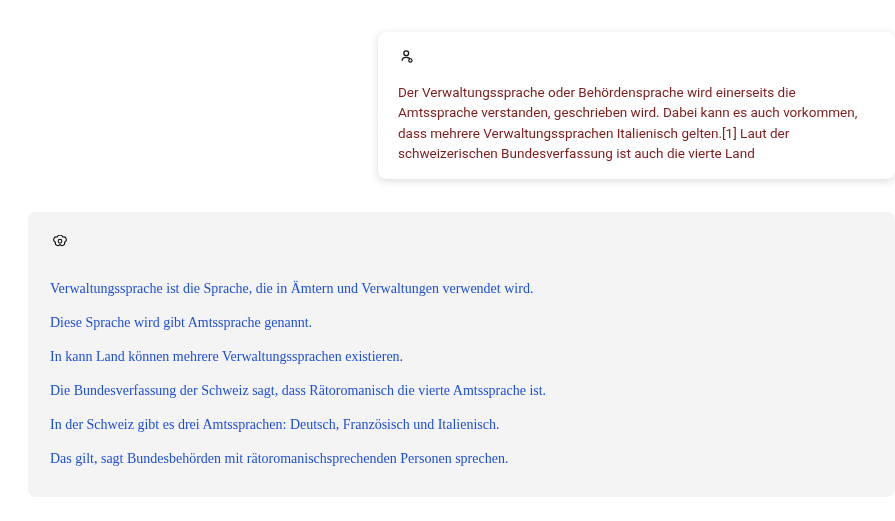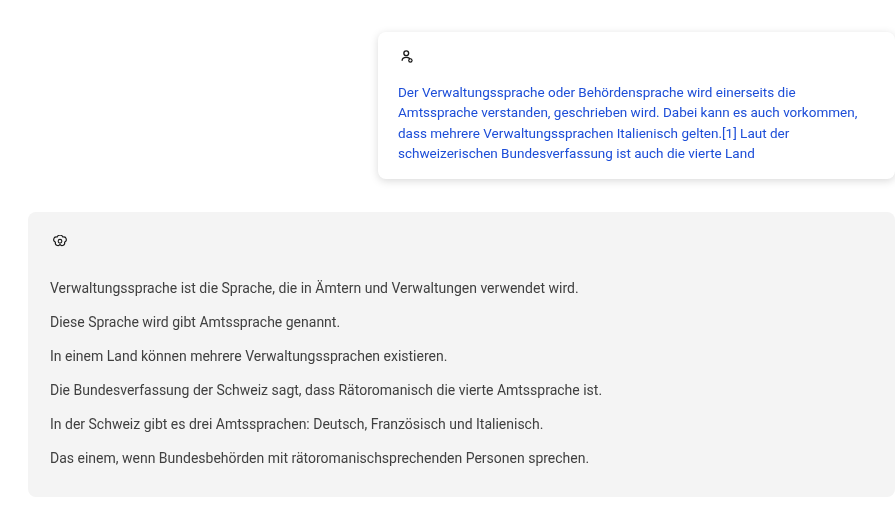--- a/index.html
+++ b/index.html
@@ -29,21 +29,21 @@
       margin-bottom: 16px;
     }
     .user-icon svg {
       width: 18px;
       height: 18px;
       display: block;
     }
     .user-text {
       font-size: 13.5px;
       line-height: 1.5;
-      color: #1d4ed8;
+      color: #7f1d1d;
       white-space: normal;
     }
     .assistant-message-card {
       position: absolute;
       left: 28px;
       top: 212px;
       right: 0;
       background: #f4f4f4;
       border-radius: 8px;
       padding: 20px 22px 28px 22px;
@@ -52,22 +52,23 @@
       margin-bottom: 26px;
     }
     .assistant-icon svg {
       width: 20px;
       height: 20px;
       display: block;
     }
     .assistant-paragraphs p {
       font-size: 14px;
       line-height: 1.5;
-      color: #404040;
+      color: #1d4ed8;
       margin-bottom: 13px;
+      font-family: Liberation Serif, serif;
     }
     .assistant-paragraphs p:last-child {
       margin-bottom: 0;
     }
   </style>
 </head>
 <body>
 
 <div class="user-message-card">
   <div class="user-icon">
@@ -84,18 +85,18 @@
 <div class="assistant-message-card">
   <div class="assistant-icon">
     <svg viewBox="0 0 24 24" fill="none" stroke="#1a1a1a" stroke-width="1.3">
       <path d="M12 3.5c-1.8 0-3 1.2-3.5 2.5-1.8-.5-3.5.5-4 2.2-.5 1.8.5 3.3 2 4-.5 1.8.5 3.5 2.2 4 1.5.4 2.8-.3 3.3-1.5.5 1.2 1.8 1.9 3.3 1.5 1.7-.5 2.7-2.2 2.2-4 1.5-.7 2.5-2.2 2-4-.5-1.7-2.2-2.7-4-2.2-.5-1.3-1.7-2.5-3.5-2.5z"></path>
       <circle cx="12" cy="11" r="2.2"></circle>
     </svg>
   </div>
   <div class="assistant-paragraphs">
     <p>Verwaltungssprache ist die Sprache, die in Ämtern und Verwaltungen verwendet wird.</p>
     <p>Diese Sprache wird gibt Amtssprache genannt.</p>
-    <p>In einem Land können mehrere Verwaltungssprachen existieren.</p>
+    <p>In kann Land können mehrere Verwaltungssprachen existieren.</p>
     <p>Die Bundesverfassung der Schweiz sagt, dass Rätoromanisch die vierte Amtssprache ist.</p>
     <p>In der Schweiz gibt es drei Amtssprachen: Deutsch, Französisch und Italienisch.</p>
-    <p>Das einem, wenn Bundesbehörden mit rätoromanischsprechenden Personen sprechen.</p>
+    <p>Das gilt, sagt Bundesbehörden mit rätoromanischsprechenden Personen sprechen.</p>
   </div>
 </div>
 
 </body></html>

